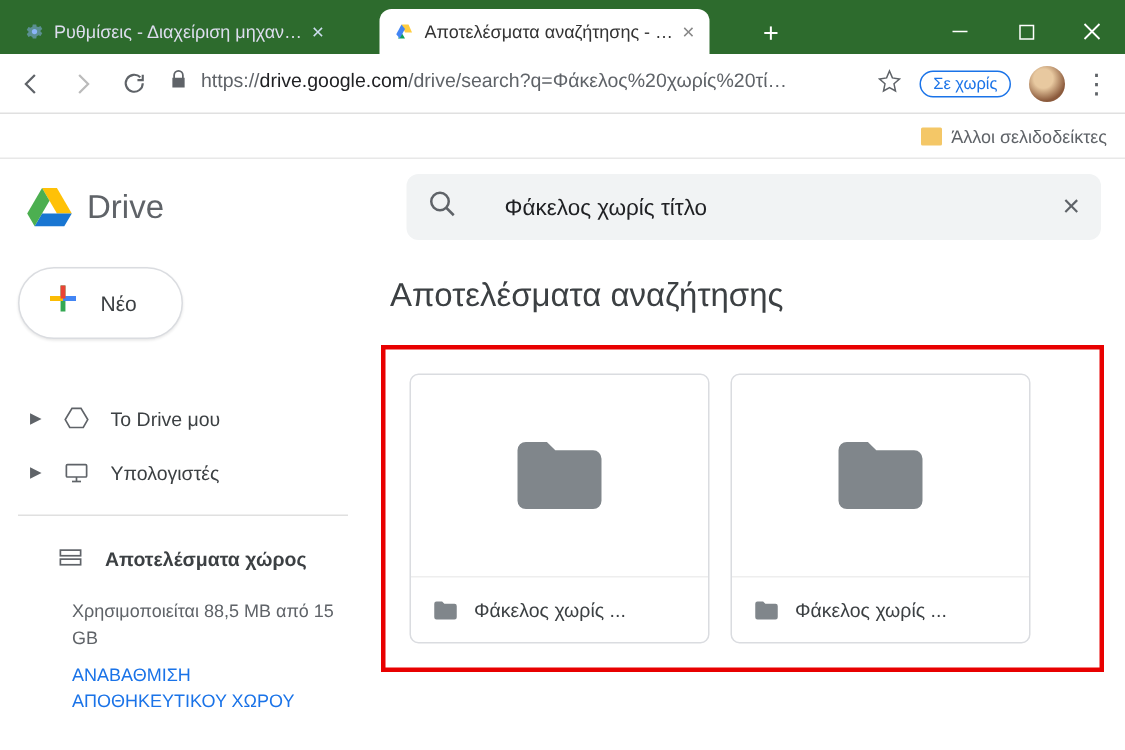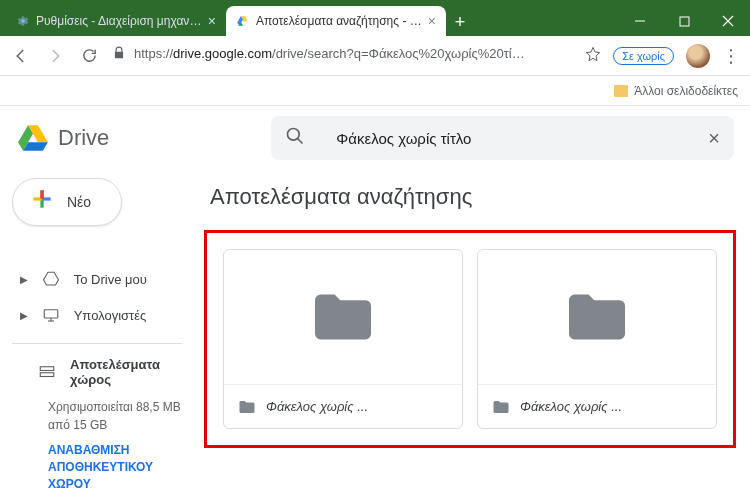--- a/index.html
+++ b/index.html
@@ -1,20 +1,20 @@
 <!DOCTYPE html>
 <html><head>
 <meta charset="utf-8">
 <style>
 * { margin:0; padding:0; box-sizing:border-box; font-family:Arial,sans-serif; }
 body { width:750px; height:500px; background:#fff; overflow:hidden; }
 
 
 .titlebar { height:36px; background:#2d6b2d; display:flex; align-items:flex-end; }
-.tabs { display:flex; align-items:flex-end; height:36px; padding-left:6px; flex:1; }
+.tabs { display:flex; align-items:flex-end; height:36px; padding-left:6px; flex:1;gap:27px; }
 .tab { height:30px; display:flex; align-items:center; padding:0 10px; font-size:12px; gap:6px; max-width:220px; }
 .tab.inactive { color:#dde; }
 .tab.active { background:#fff; color:#333; border-radius:8px 8px 0 0; }
 .tab-favicon { width:14px; height:14px; display:inline-flex; align-items:center; justify-content:center; }
 .tab-title { overflow:hidden; white-space:nowrap; text-overflow:ellipsis; flex:1; font-size:12px; }
 .tab-close { font-size:14px; color:#888; }
 .tab.inactive .tab-close { color:#cde; }
 .newtab { width:28px; height:28px; display:flex; align-items:center; justify-content:center; color:#fff; font-size:18px; }
 .winctrl { display:flex; }
 .winbtn { width:44px; height:30px; display:flex; align-items:center; justify-content:center; color:#fff; }
@@ -47,28 +47,28 @@
 
 
 .sidebar { width:240px; padding:8px 8px 8px 12px; }
 .newbtn { width:110px; height:48px; border:1px solid #dadce0; border-radius:24px; display:flex; align-items:center; gap:12px; padding:0 16px; box-shadow:0 1px 2px rgba(0,0,0,0.1); margin-bottom:35px; background:#fff; }
 .newbtn .plus { font-size:26px; font-weight:bold; }
 .newbtn span.lbl { font-size:14px; color:#3c4043; }
 .navitem { display:flex; align-items:center; gap:14px; height:36px; padding:0 8px; font-size:13px; color:#3c4043; border-radius:0 18px 18px 0; }
 .navitem.bold { font-weight:bold; }
 .chev { color:#5f6368; font-size:10px; }
 .storage { padding:8px 0 0 36px; font-size:12px; color:#5f6368; line-height:1.5; }
-.upgrade { margin-top:8px; font-size:12px; font-weight:bold; color:#1a73e8; line-height:1.4; }
+.upgrade { margin-top:8px; font-size:12px; font-weight:normal; color:#1a73e8; line-height:1.4; }
 .navicon { width:18px; height:18px; display:flex; align-items:center; justify-content:center; }
 
 
 .main { flex:1; padding:0 14px; }
 .mtitle { font-size:22px; color:#3c4043; padding:14px 6px 20px; }
 .resultbox { border:3px solid #e80000; padding:16px; display:flex; gap:14px; }
-.fcard { width:240px; height:180px; border:1px solid #dadce0; border-radius:6px; display:flex; flex-direction:column;font-style:italic; }
+.fcard { width:200px; height:180px; border:1px solid #dadce0; border-radius:6px; display:flex; flex-direction:column; }
 .fpreview { flex:1; display:flex; align-items:center; justify-content:center; }
 .ffoot { height:44px; border-top:1px solid #eee; display:flex; align-items:center; gap:10px; padding:0 14px; font-size:13px; color:#3c4043; }
 .foldersvg { fill:#80868b; }
 .smfolder { fill:#80868b; }
 
 .drive-logo-svg { width:34px; height:34px; }
 </style>
 </head>
 <body>
 

